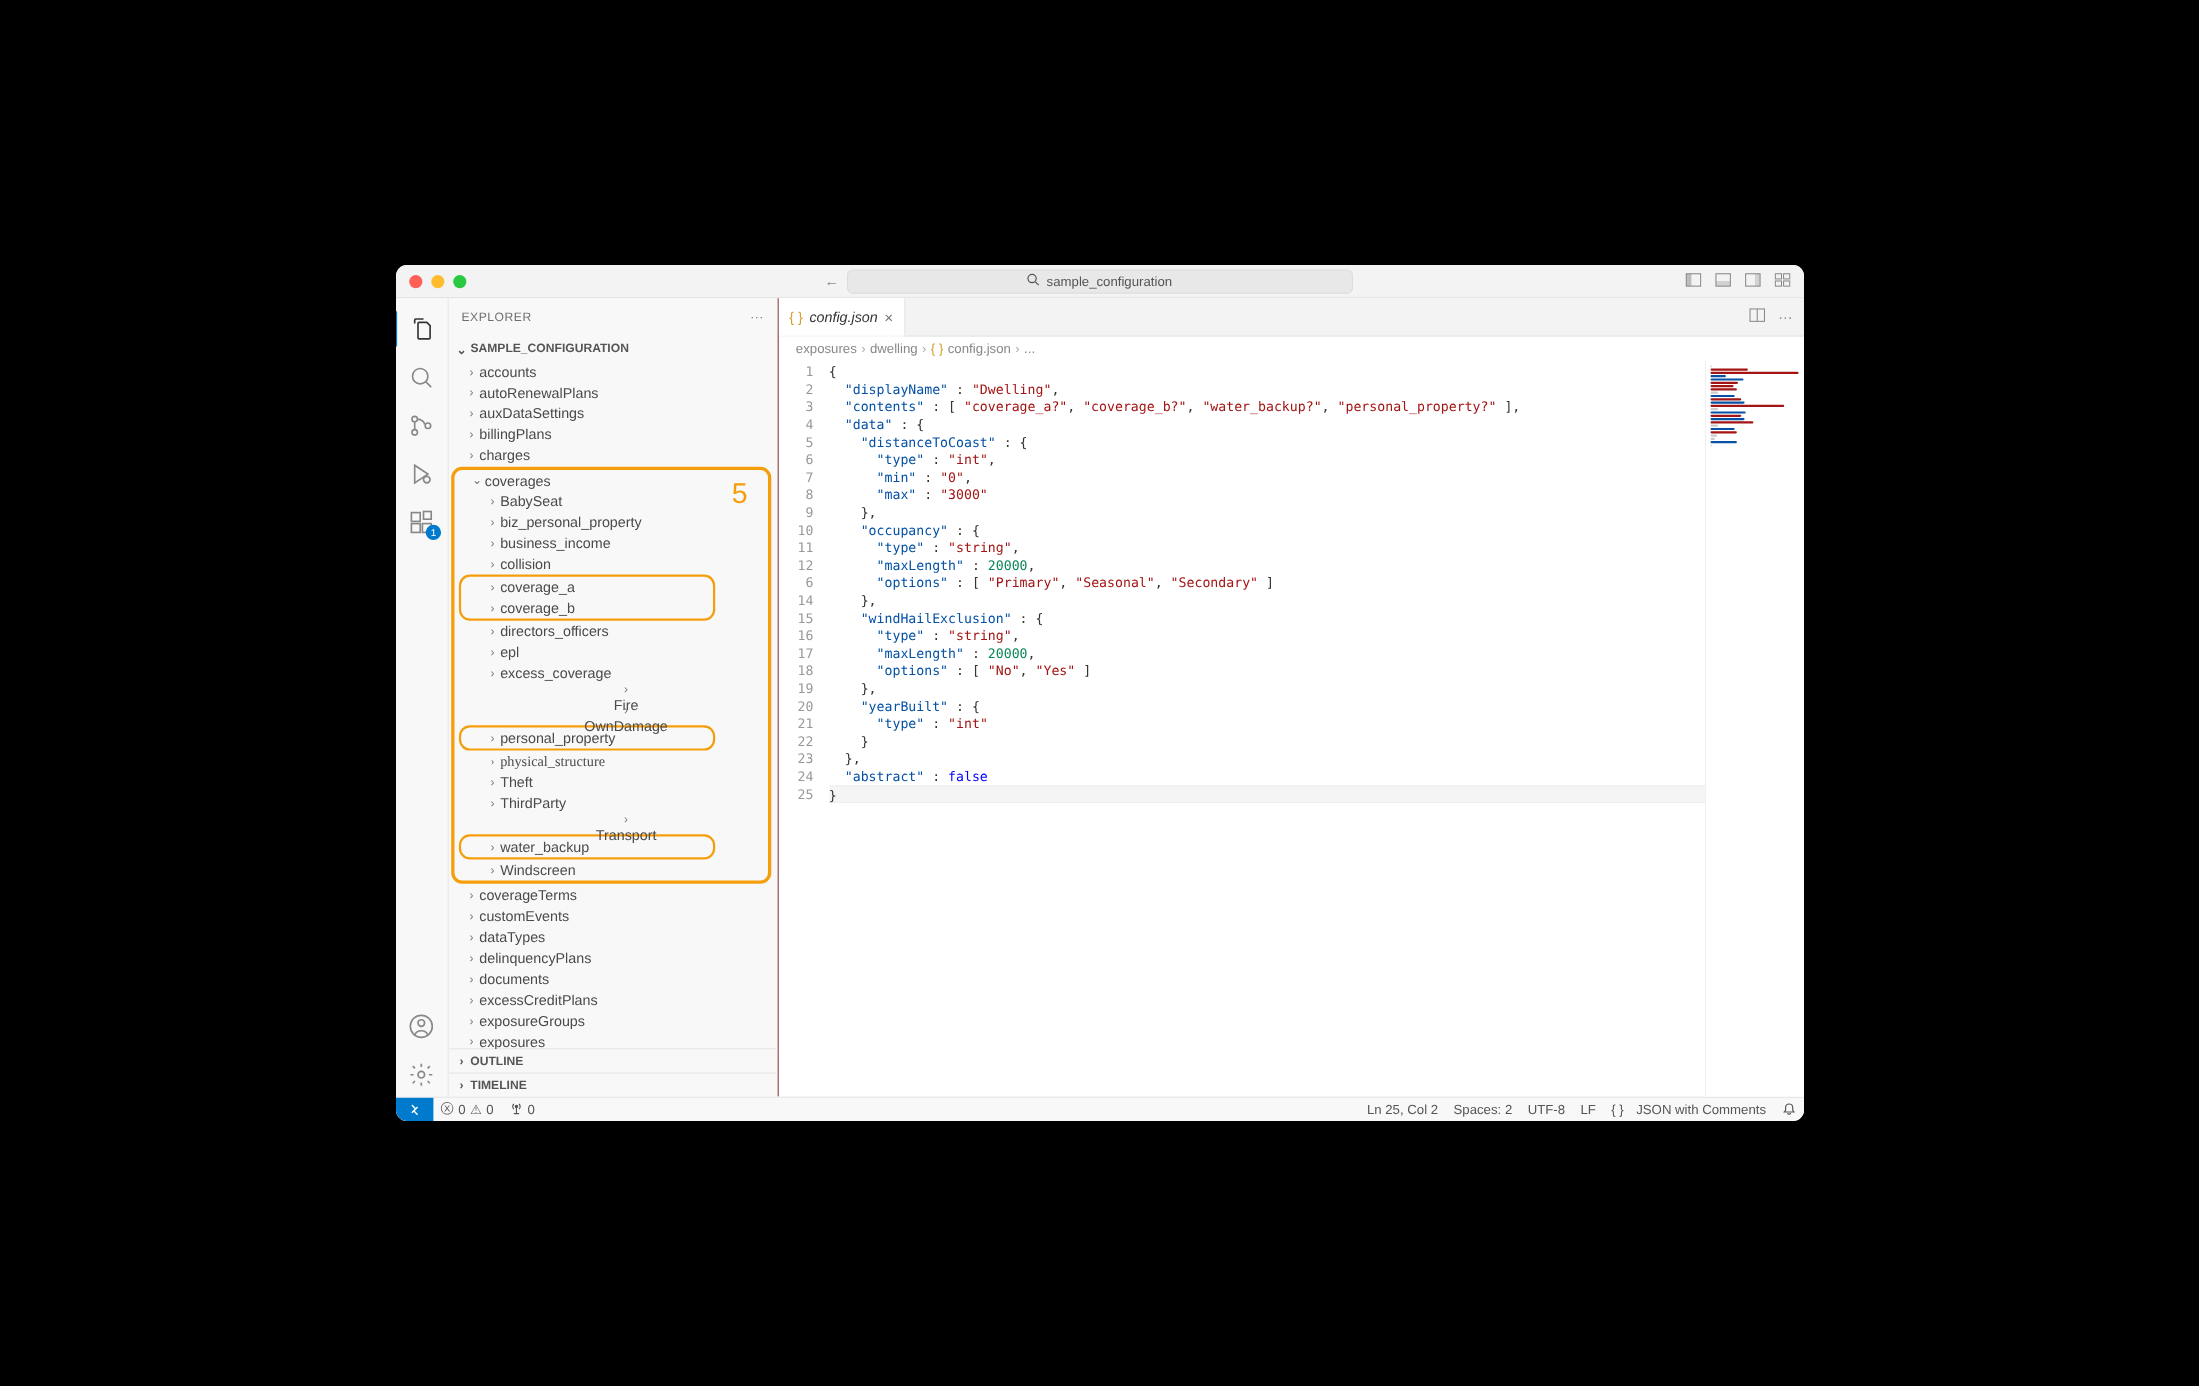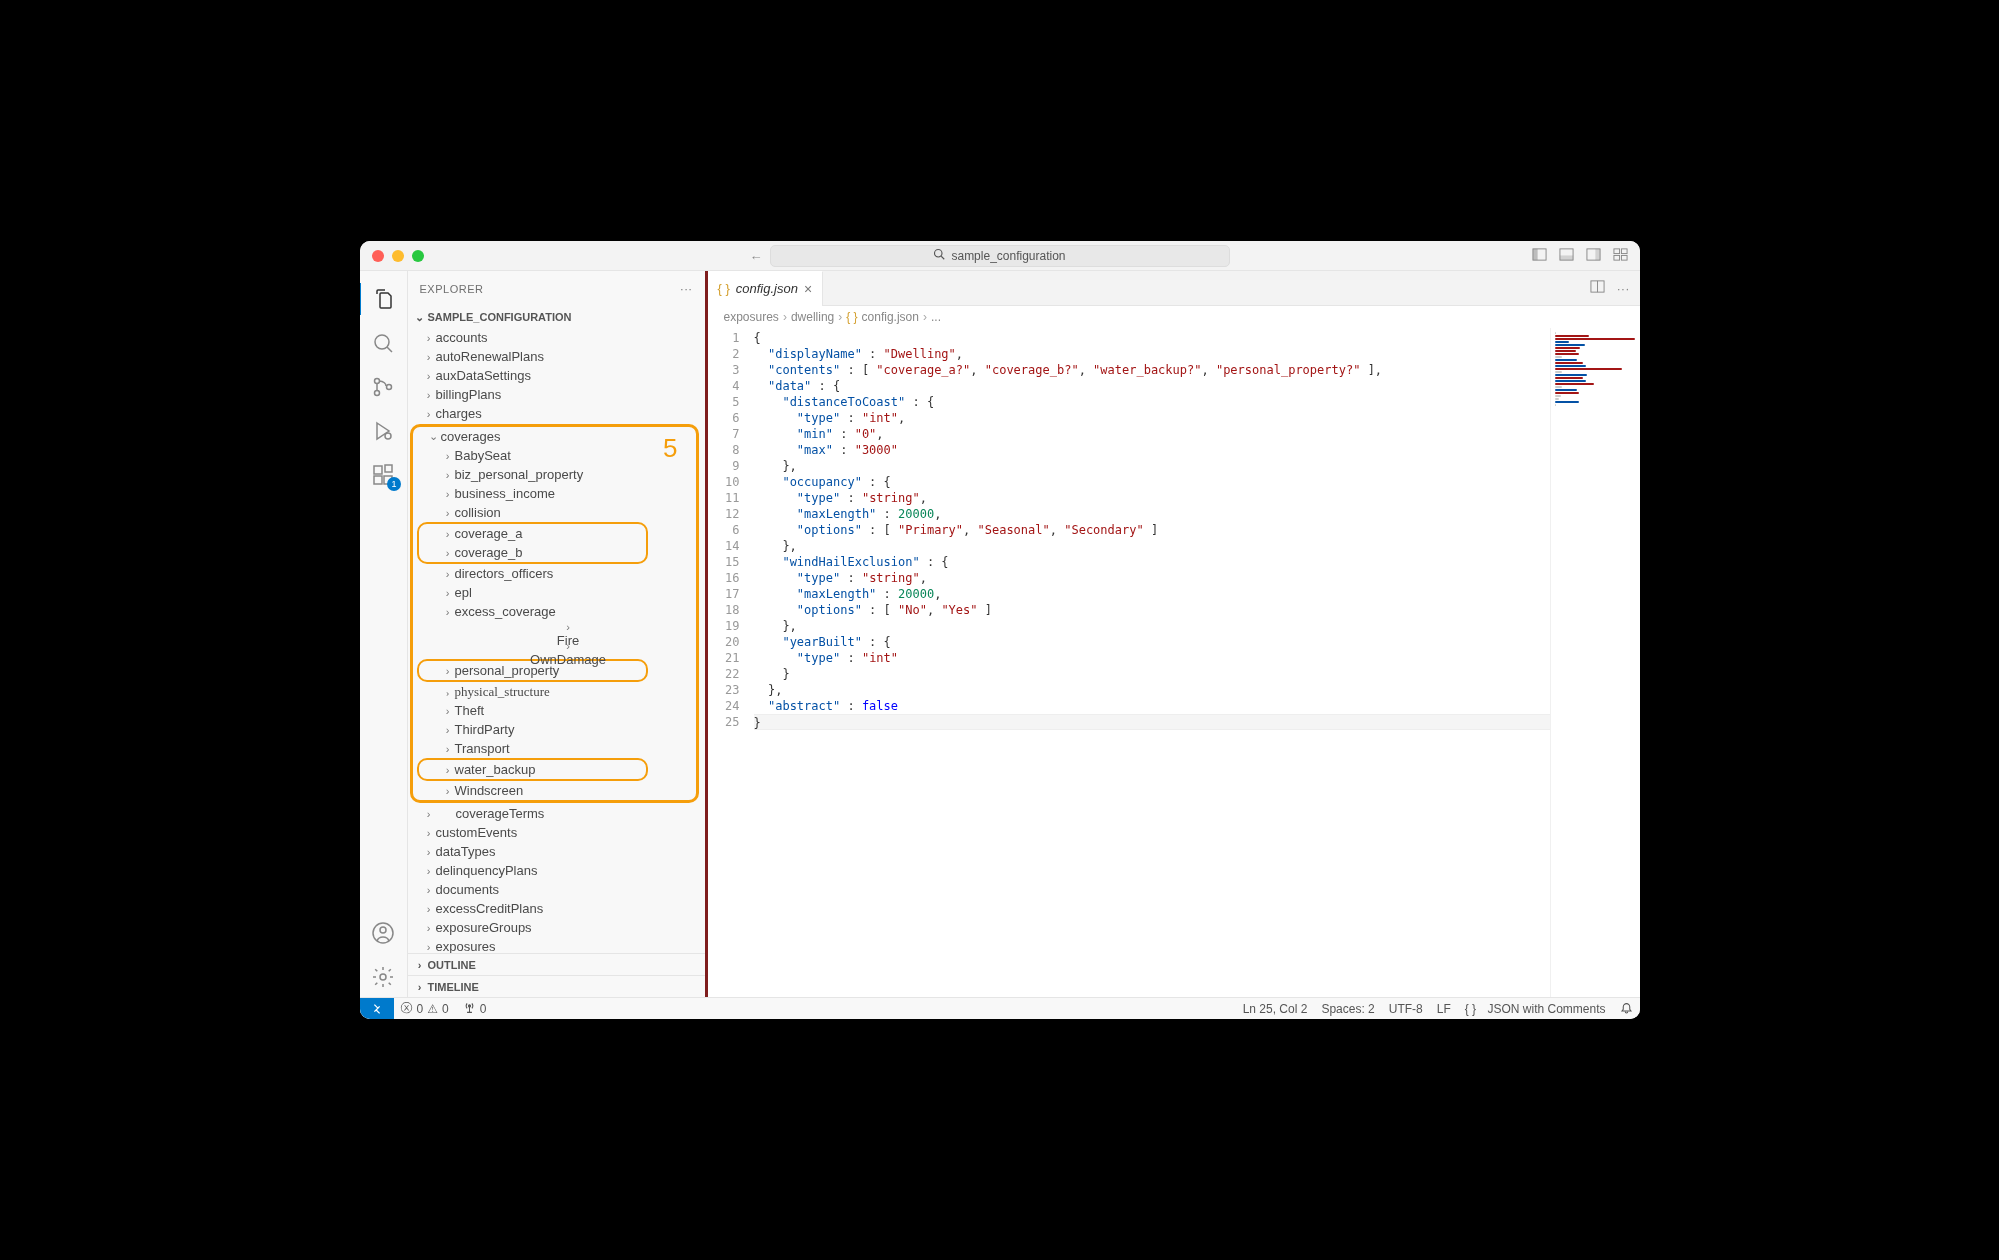--- a/index.html
+++ b/index.html
@@ -87,21 +87,21 @@
   background: #007acc; color: #fff;
   font-size: 9px; border-radius: 8px;
   min-width: 14px; height: 14px;
   display: flex; align-items: center; justify-content: center;
   padding: 0 3px;
 }
 
 .sidebar {
   width: 300px;
   background: #f8f8f8;
-  border-right: 3px solid #7f1d1d;
+  border-right: 1px solid #7f1d1d;
   display: flex;
   flex-direction: column;
   overflow: hidden;
 }
 .sidebar-header {
   height: 35px;
   display: flex;
   align-items: center;
   justify-content: space-between;
   padding: 0 12px;
@@ -405,38 +405,38 @@
                 <span>physical_structure</span>
               </div>
               <div class="tree-row" style="padding-left: 28px;">
                 <span class="chev"></span>
                 <span>Theft</span>
               </div>
               <div class="tree-row" style="padding-left: 28px;">
                 <span class="chev"></span>
                 <span>ThirdParty</span>
               </div>
-              <div class="tree-row" style="padding-left: 28px;">
+              <div class="tree-row" style="padding-left: 28px; flex-direction: column;">
                 <span class="chev"></span>
                 <span>Transport</span>
               </div>
               <div class="highlight-item">
                 <div class="tree-row" style="padding-left: 22px;">
                   <span class="chev"></span>
                   <span>water_backup</span>
                 </div>
               </div>
               <div class="tree-row" style="padding-left: 28px;">
                 <span class="chev"></span>
                 <span>Windscreen</span>
               </div>
             </div>
         </div>
         <div id="tree-after">
-            <div class="tree-row" style="padding-left: 14px; gap: 20px;">
+            <div class="tree-row" style="padding-left: 14px;">
               <span class="chev"></span>
               <span>coverageTerms</span>
             </div>
             <div class="tree-row" style="padding-left: 14px;">
               <span class="chev"></span>
               <span>customEvents</span>
             </div>
             <div class="tree-row" style="padding-left: 14px;">
               <span class="chev"></span>
               <span>dataTypes</span>

